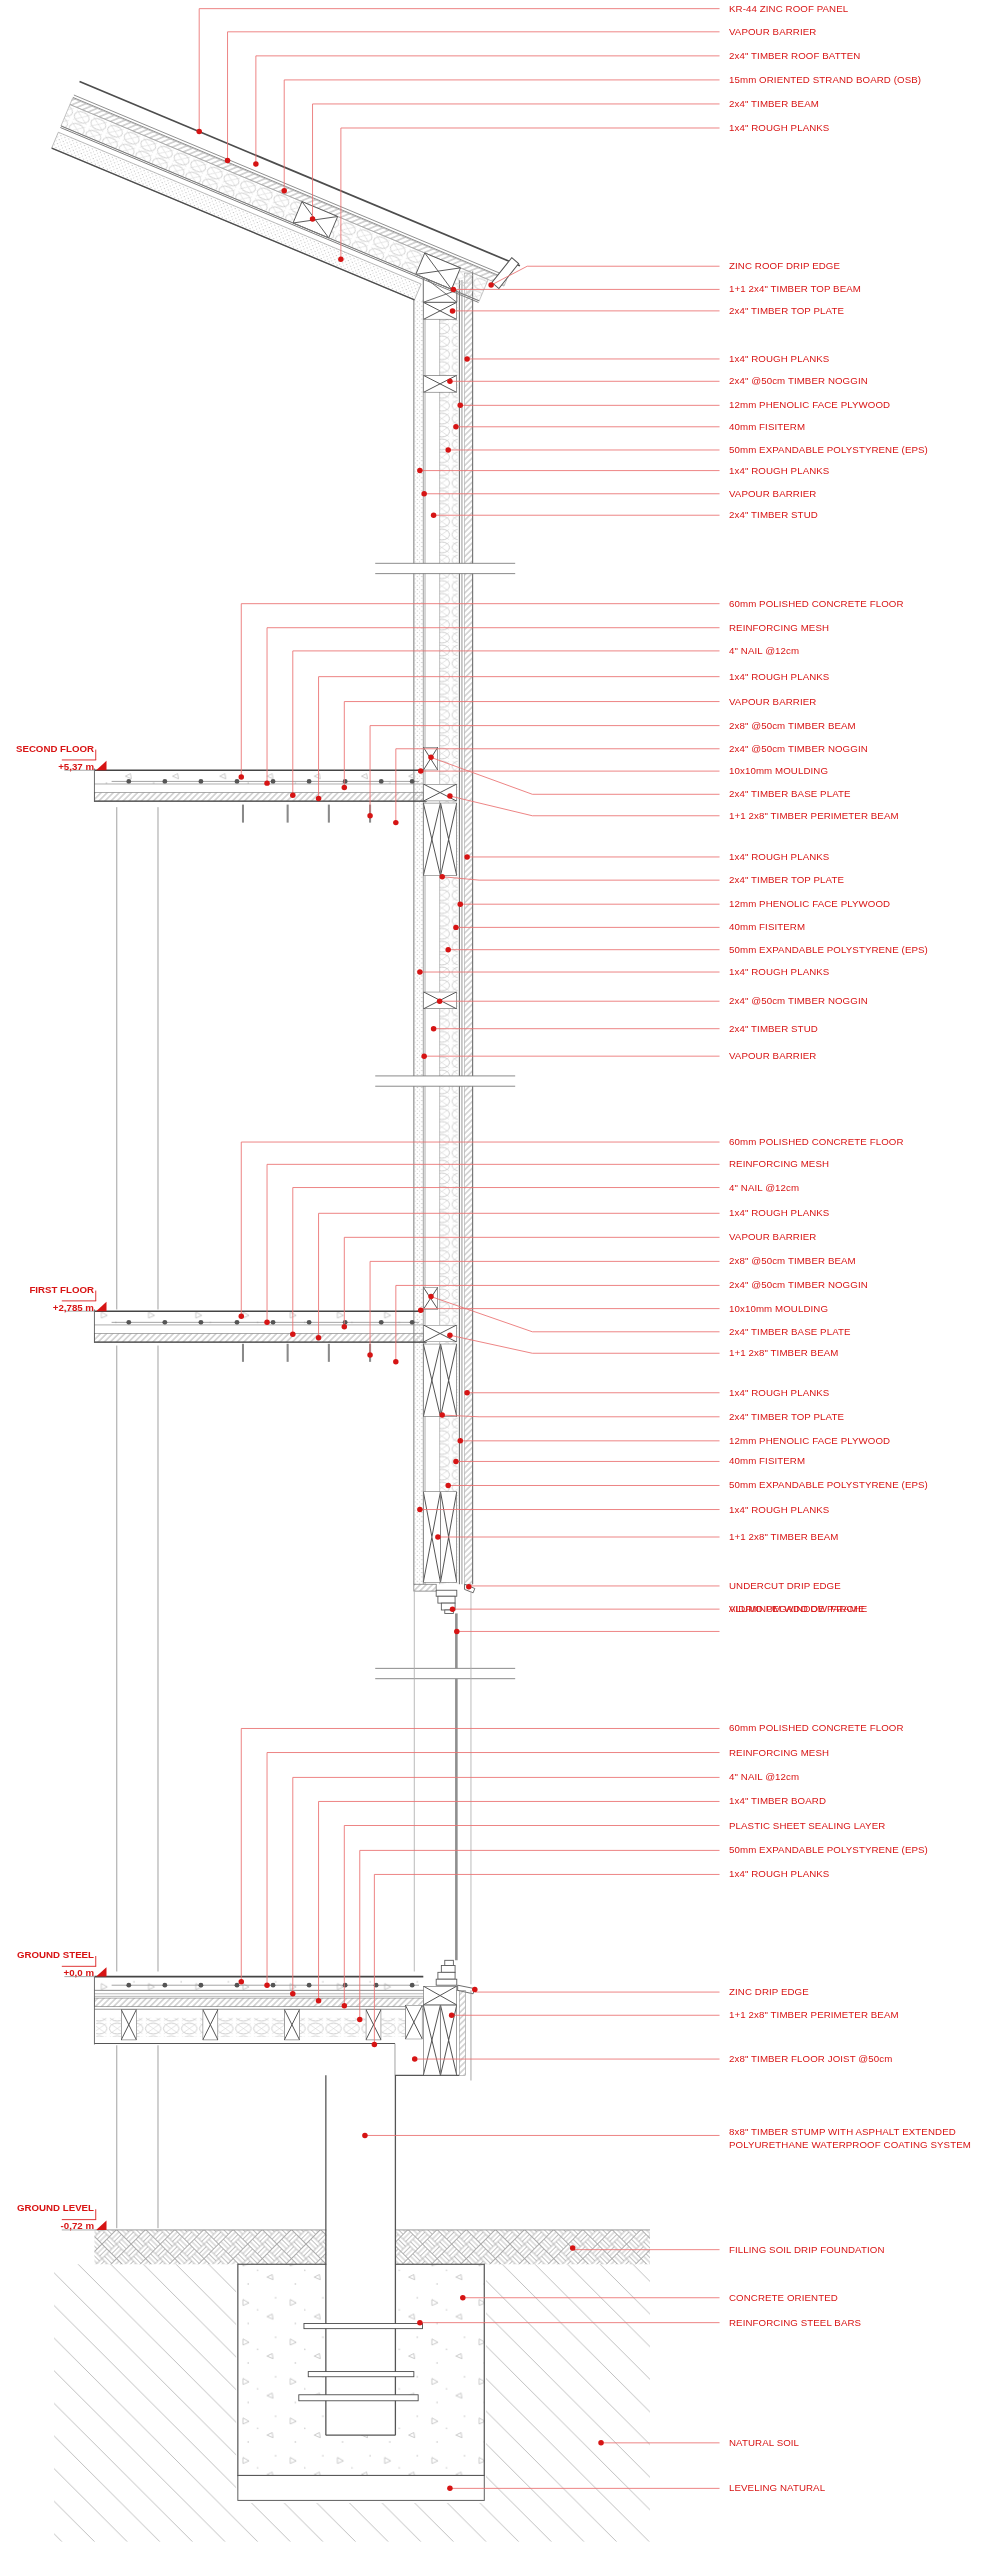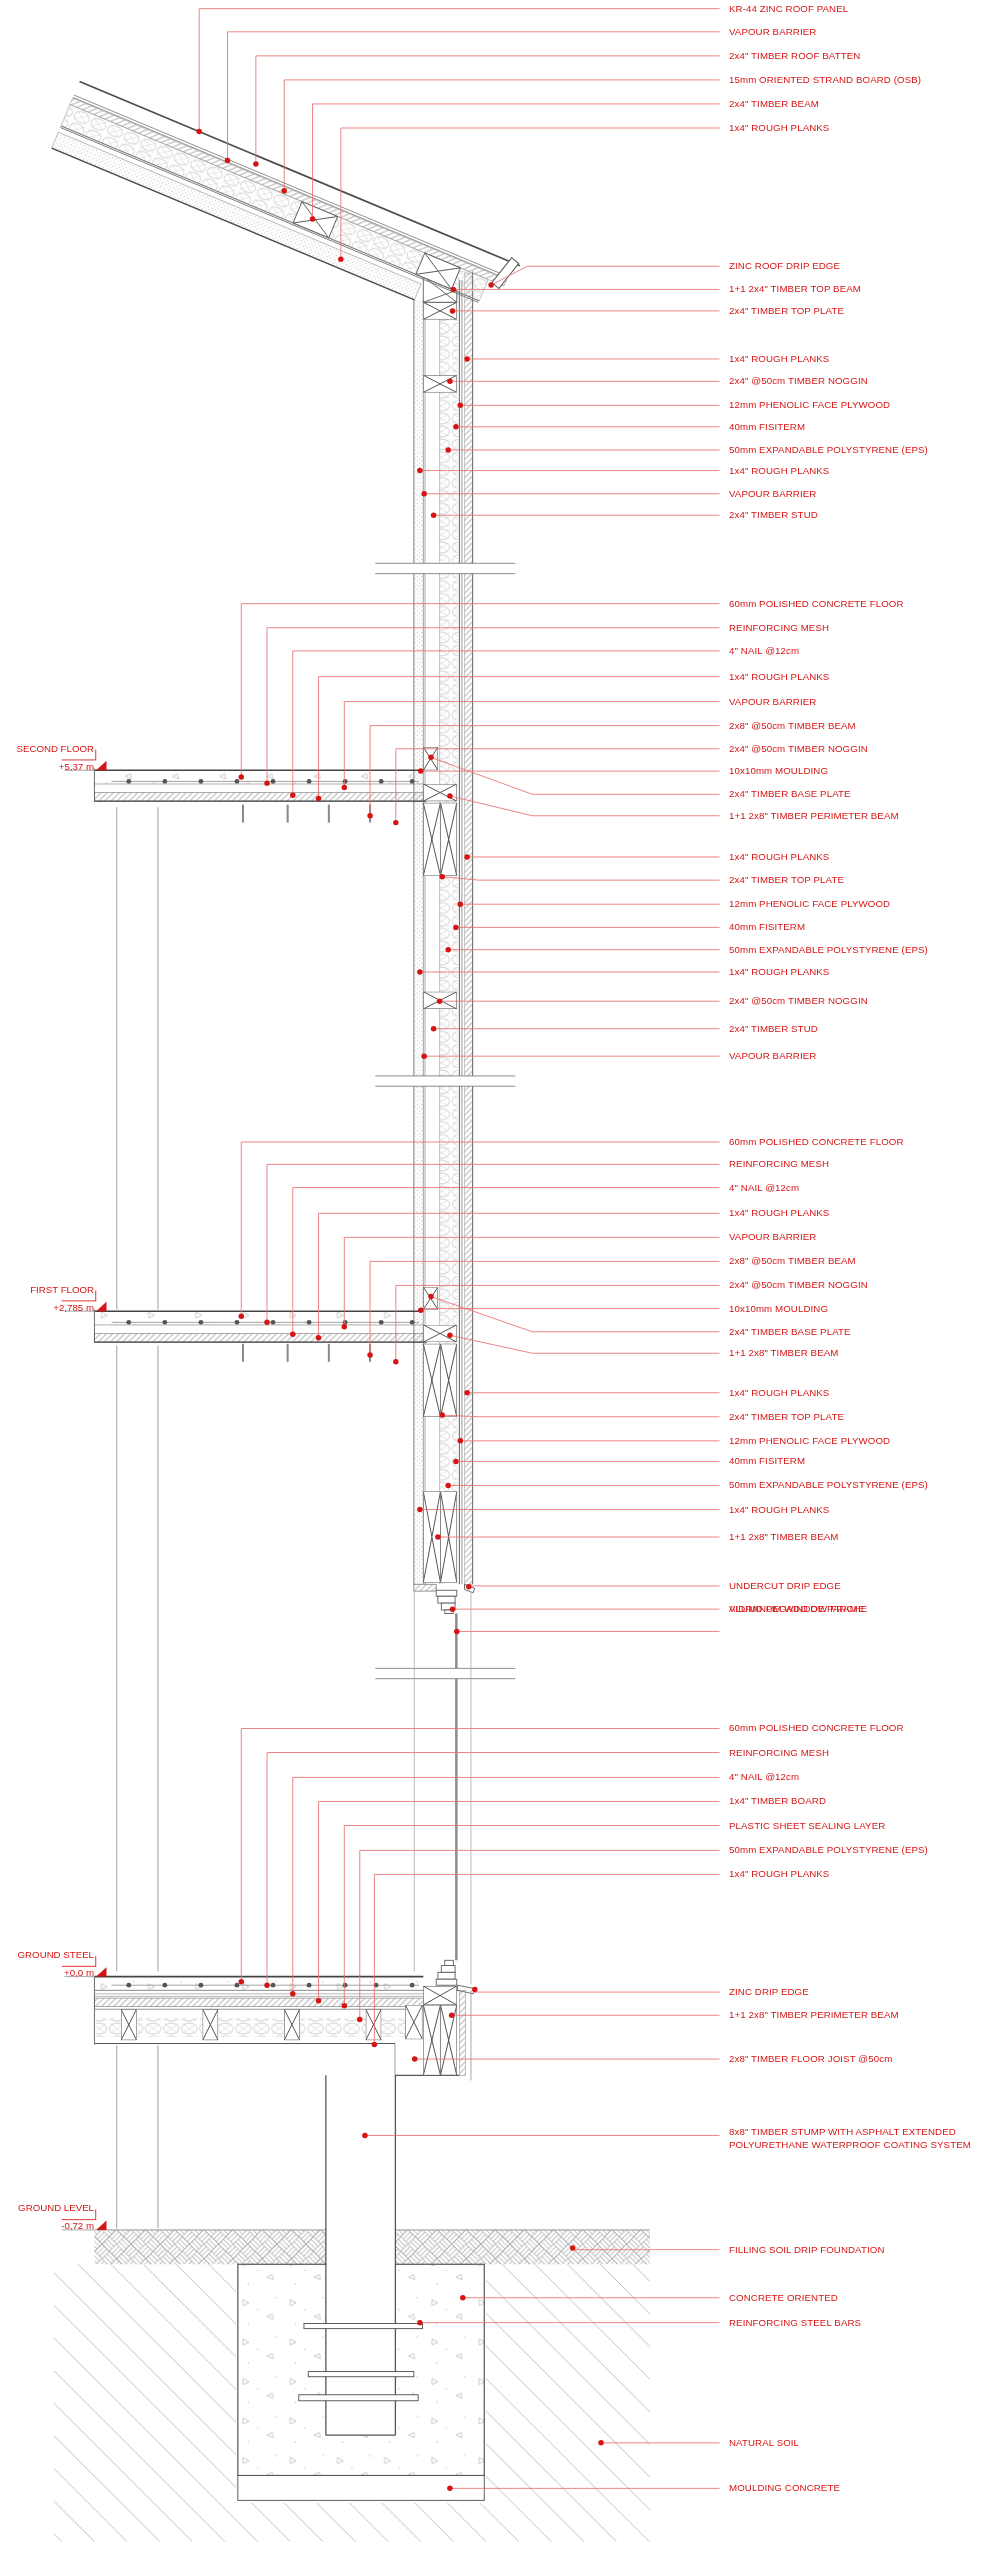--- a/index.html
+++ b/index.html
@@ -3,21 +3,21 @@
 <meta charset="utf-8">
 <style>
   html,body{margin:0;padding:0;background:#fff;}
   .stage{position:relative;width:990px;height:2576px;background:#fff;
          font-family:"Liberation Sans",sans-serif;overflow:hidden;}
   .stage svg{position:absolute;left:0;top:0;}
   .lbl{position:absolute;left:729px;top:0;color:#d81414;font-size:9.7px;line-height:10.3px;
        white-space:nowrap;transform:translateY(-50%);letter-spacing:0.1px;}
   .lbl.stump{white-space:normal;width:264px;line-height:12.5px;}
   .lvl{position:absolute;left:0;width:94px;text-align:right;color:#d81414;
-       font-size:9.7px;line-height:10.3px;white-space:nowrap;}
+       font-size:9.7px;line-height:10.3px;white-space:nowrap;font-weight:bold;}
 </style>
 </head>
 <body>
 
 <div class="stage">
 
 <svg width="990" height="2576" viewBox="0 0 1153 3000">
   <defs>
     <pattern id="pd" width="5" height="5" patternUnits="userSpaceOnUse">
       <circle cx="1.2" cy="1.6" r=".55" fill="#9a9a9a"></circle>
@@ -466,21 +466,21 @@
 <div class="lbl" style="top:1992px">ZINC DRIP EDGE</div>
 <div class="lbl" style="top:2015px">1+1 2x8" TIMBER PERIMETER BEAM</div>
 <div class="lbl" style="top:2059px">2x8" TIMBER FLOOR JOIST @50cm</div>
 
 <div class="lbl stump" style="top:2138px">8x8" TIMBER STUMP WITH ASPHALT EXTENDED POLYURETHANE WATERPROOF COATING SYSTEM</div>
 
 <div class="lbl" style="top:2250px">FILLING SOIL DRIP FOUNDATION</div>
 <div class="lbl" style="top:2298px">CONCRETE ORIENTED</div>
 <div class="lbl" style="top:2323px">REINFORCING STEEL BARS</div>
 <div class="lbl" style="top:2443px">NATURAL SOIL</div>
-<div class="lbl" style="top:2488px">MOULDING CONCRETE</div>
+<div class="lbl" style="top:2488px">LEVELING NATURAL</div>
 
 <div class="lvl" style="top:744px">SECOND FLOOR</div>
 <div class="lvl" style="top:762px">+5,37 m</div>
 <div class="lvl" style="top:1285px">FIRST FLOOR</div>
 <div class="lvl" style="top:1303px">+2,785 m</div>
 <div class="lvl" style="top:1950px">GROUND STEEL</div>
 <div class="lvl" style="top:1968px">+0,0 m</div>
 <div class="lvl" style="top:2203px">GROUND LEVEL</div>
 <div class="lvl" style="top:2221px">-0,72 m</div>
 

